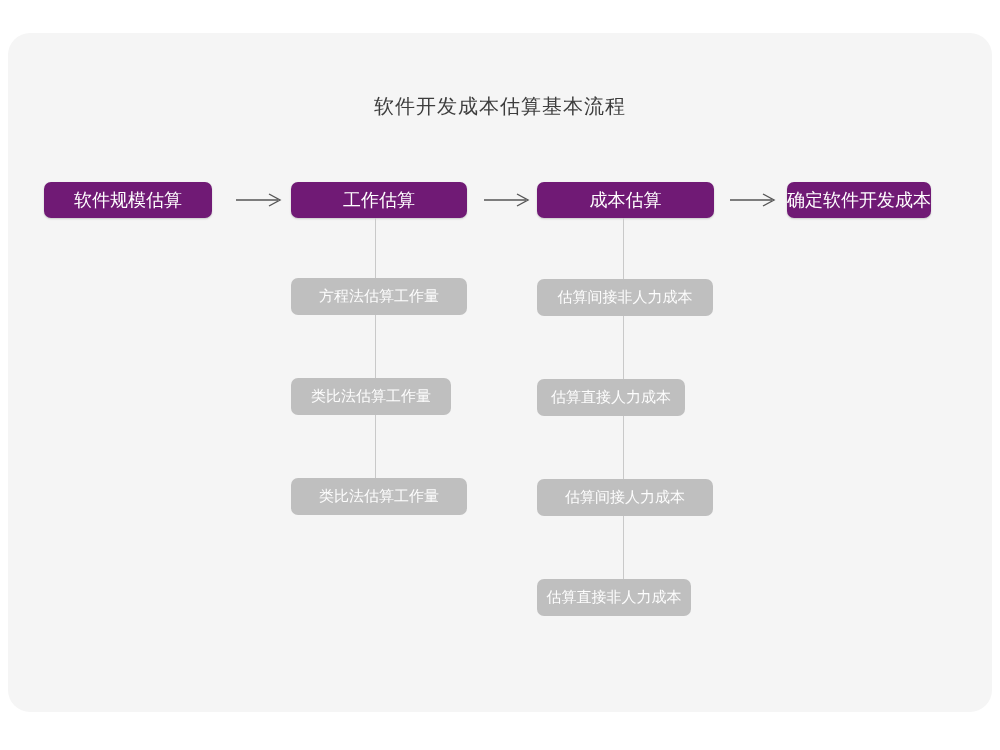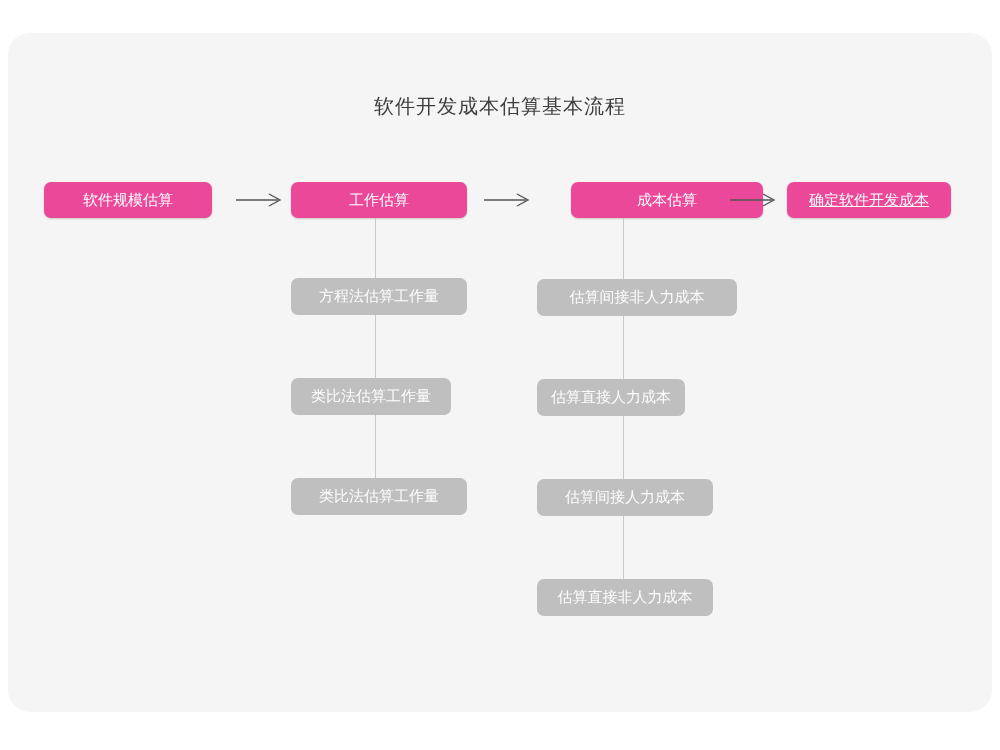--- a/index.html
+++ b/index.html
@@ -29,22 +29,22 @@
   .node {
     position:absolute;
     display:flex;
     align-items:center;
     justify-content:center;
     border-radius:7px;
     white-space:nowrap;
     color:#ffffff;
   }
   .node.primary {
-    background:#ec4899;
-    font-size:15px;
+    background:#701a75;
+    font-size:18px;
     height:36px;
     box-shadow:0 1px 2px rgba(0,0,0,0.18);
   }
   .node.secondary {
     background:#bfbfbf;
     font-size:15px;
     height:37px;
     color:#fdfdfd;
   }
   .arrow {
@@ -82,32 +82,32 @@
     <span>工作估算</span>
   </div>
 
   <div class="arrow" style="left:476px; top:157px; width:48px;">
     <svg width="48" height="16" viewBox="0 0 48 16">
       <line x1="0" y1="8" x2="42" y2="8" stroke="#555555" stroke-width="1.4"></line>
       <polyline points="33,2 44,8 33,14" fill="none" stroke="#555555" stroke-width="1.4"></polyline>
     </svg>
   </div>
 
-  <div class="node primary" style="left:529px; top:149px; width:192px;margin-left:34px;">
+  <div class="node primary" style="left:529px; top:149px; width:177px;">
     <span>成本估算</span>
   </div>
 
   <div class="arrow" style="left:722px; top:157px; width:48px;">
     <svg width="48" height="16" viewBox="0 0 48 16">
       <line x1="0" y1="8" x2="42" y2="8" stroke="#555555" stroke-width="1.4"></line>
       <polyline points="33,2 44,8 33,14" fill="none" stroke="#555555" stroke-width="1.4"></polyline>
     </svg>
   </div>
 
-  <div class="node primary" style="left:779px; top:149px; width:164px;text-decoration:underline;">
+  <div class="node primary" style="left:779px; top:149px; width:144px;">
     <span>确定软件开发成本</span>
   </div>
 
   <div class="vline" style="left:367px; top:185px; height:80px;"></div>
   <div class="vline" style="left:367px; top:281px; height:64px;"></div>
   <div class="vline" style="left:367px; top:381px; height:64px;"></div>
 
   <div class="node secondary" style="left:283px; top:245px; width:176px;">
     <span>方程法估算工作量</span>
   </div>
@@ -118,29 +118,29 @@
 
   <div class="node secondary" style="left:283px; top:445px; width:176px;">
     <span>类比法估算工作量</span>
   </div>
 
   <div class="vline" style="left:615px; top:185px; height:80px;"></div>
   <div class="vline" style="left:615px; top:282px; height:64px;"></div>
   <div class="vline" style="left:615px; top:382px; height:64px;"></div>
   <div class="vline" style="left:615px; top:482px; height:64px;"></div>
 
-  <div class="node secondary" style="left:529px; top:246px; width:200px;">
+  <div class="node secondary" style="left:529px; top:246px; width:176px;">
     <span>估算间接非人力成本</span>
   </div>
 
   <div class="node secondary" style="left:529px; top:346px; width:148px;">
     <span>估算直接人力成本</span>
   </div>
 
   <div class="node secondary" style="left:529px; top:446px; width:176px;">
     <span>估算间接人力成本</span>
   </div>
 
-  <div class="node secondary" style="left:529px; top:546px; width:176px;">
+  <div class="node secondary" style="left:529px; top:546px; width:154px;">
     <span>估算直接非人力成本</span>
   </div>
 
 </div>
 
 </body></html>

